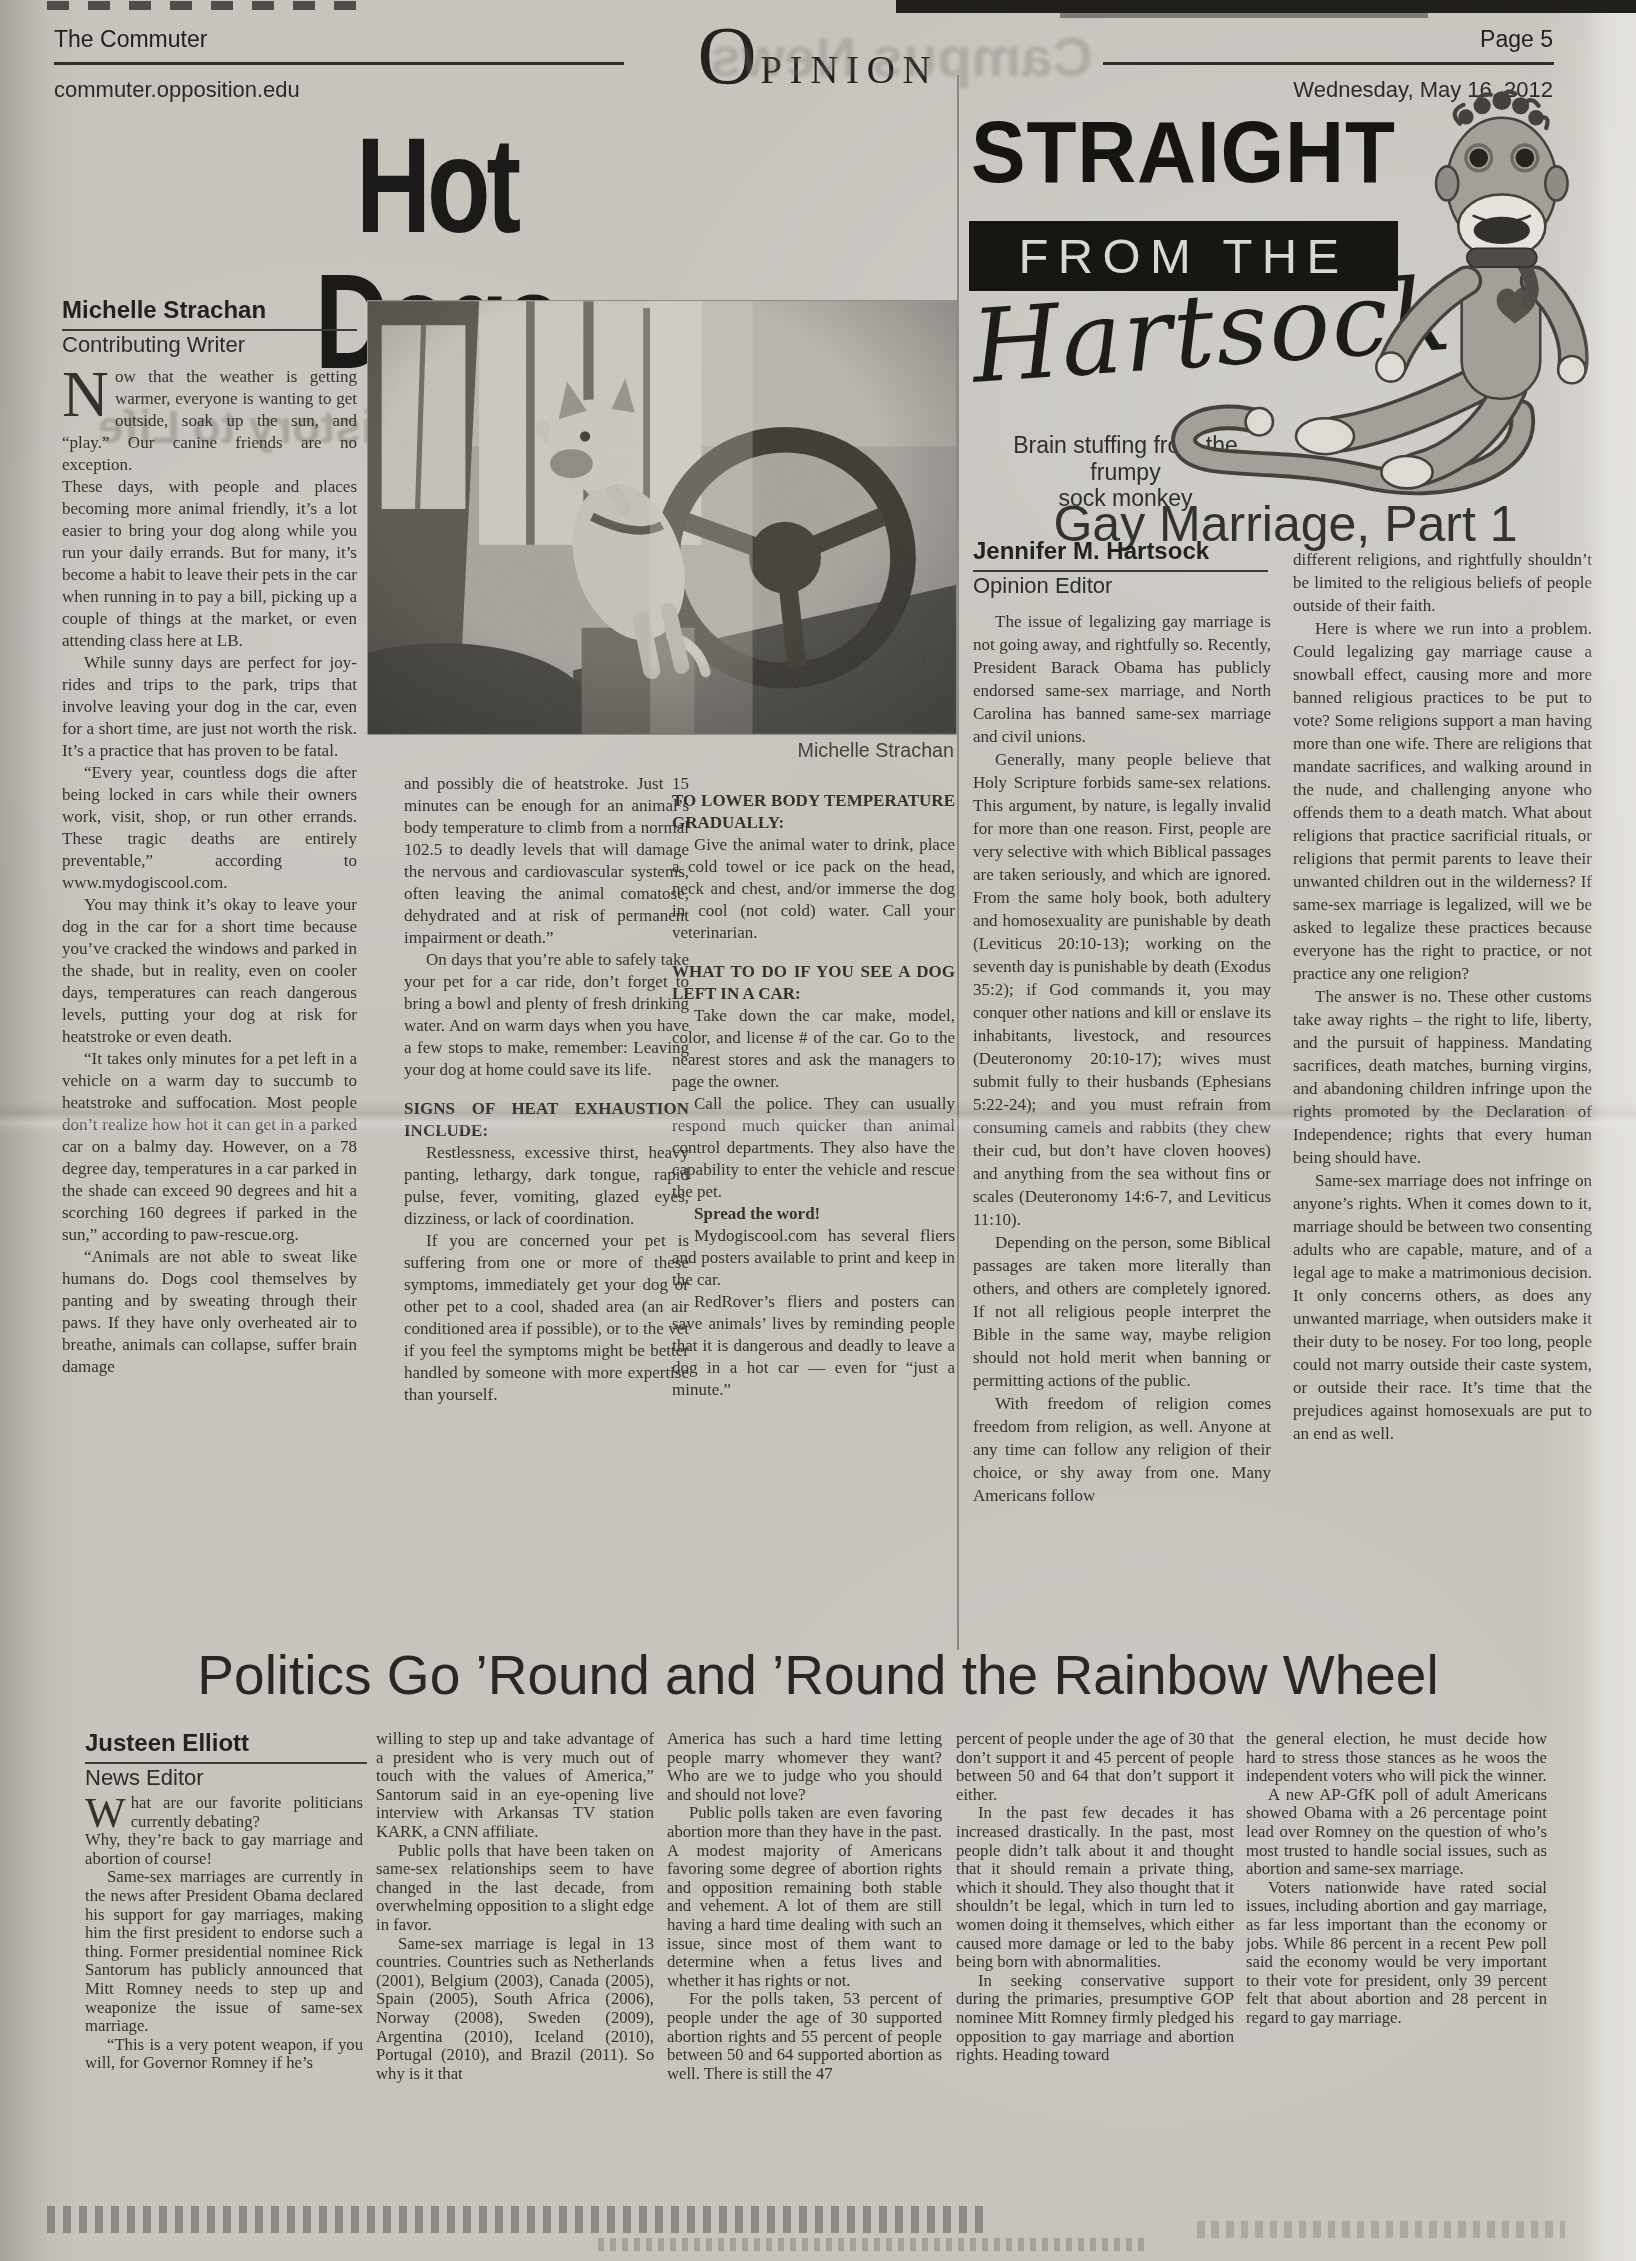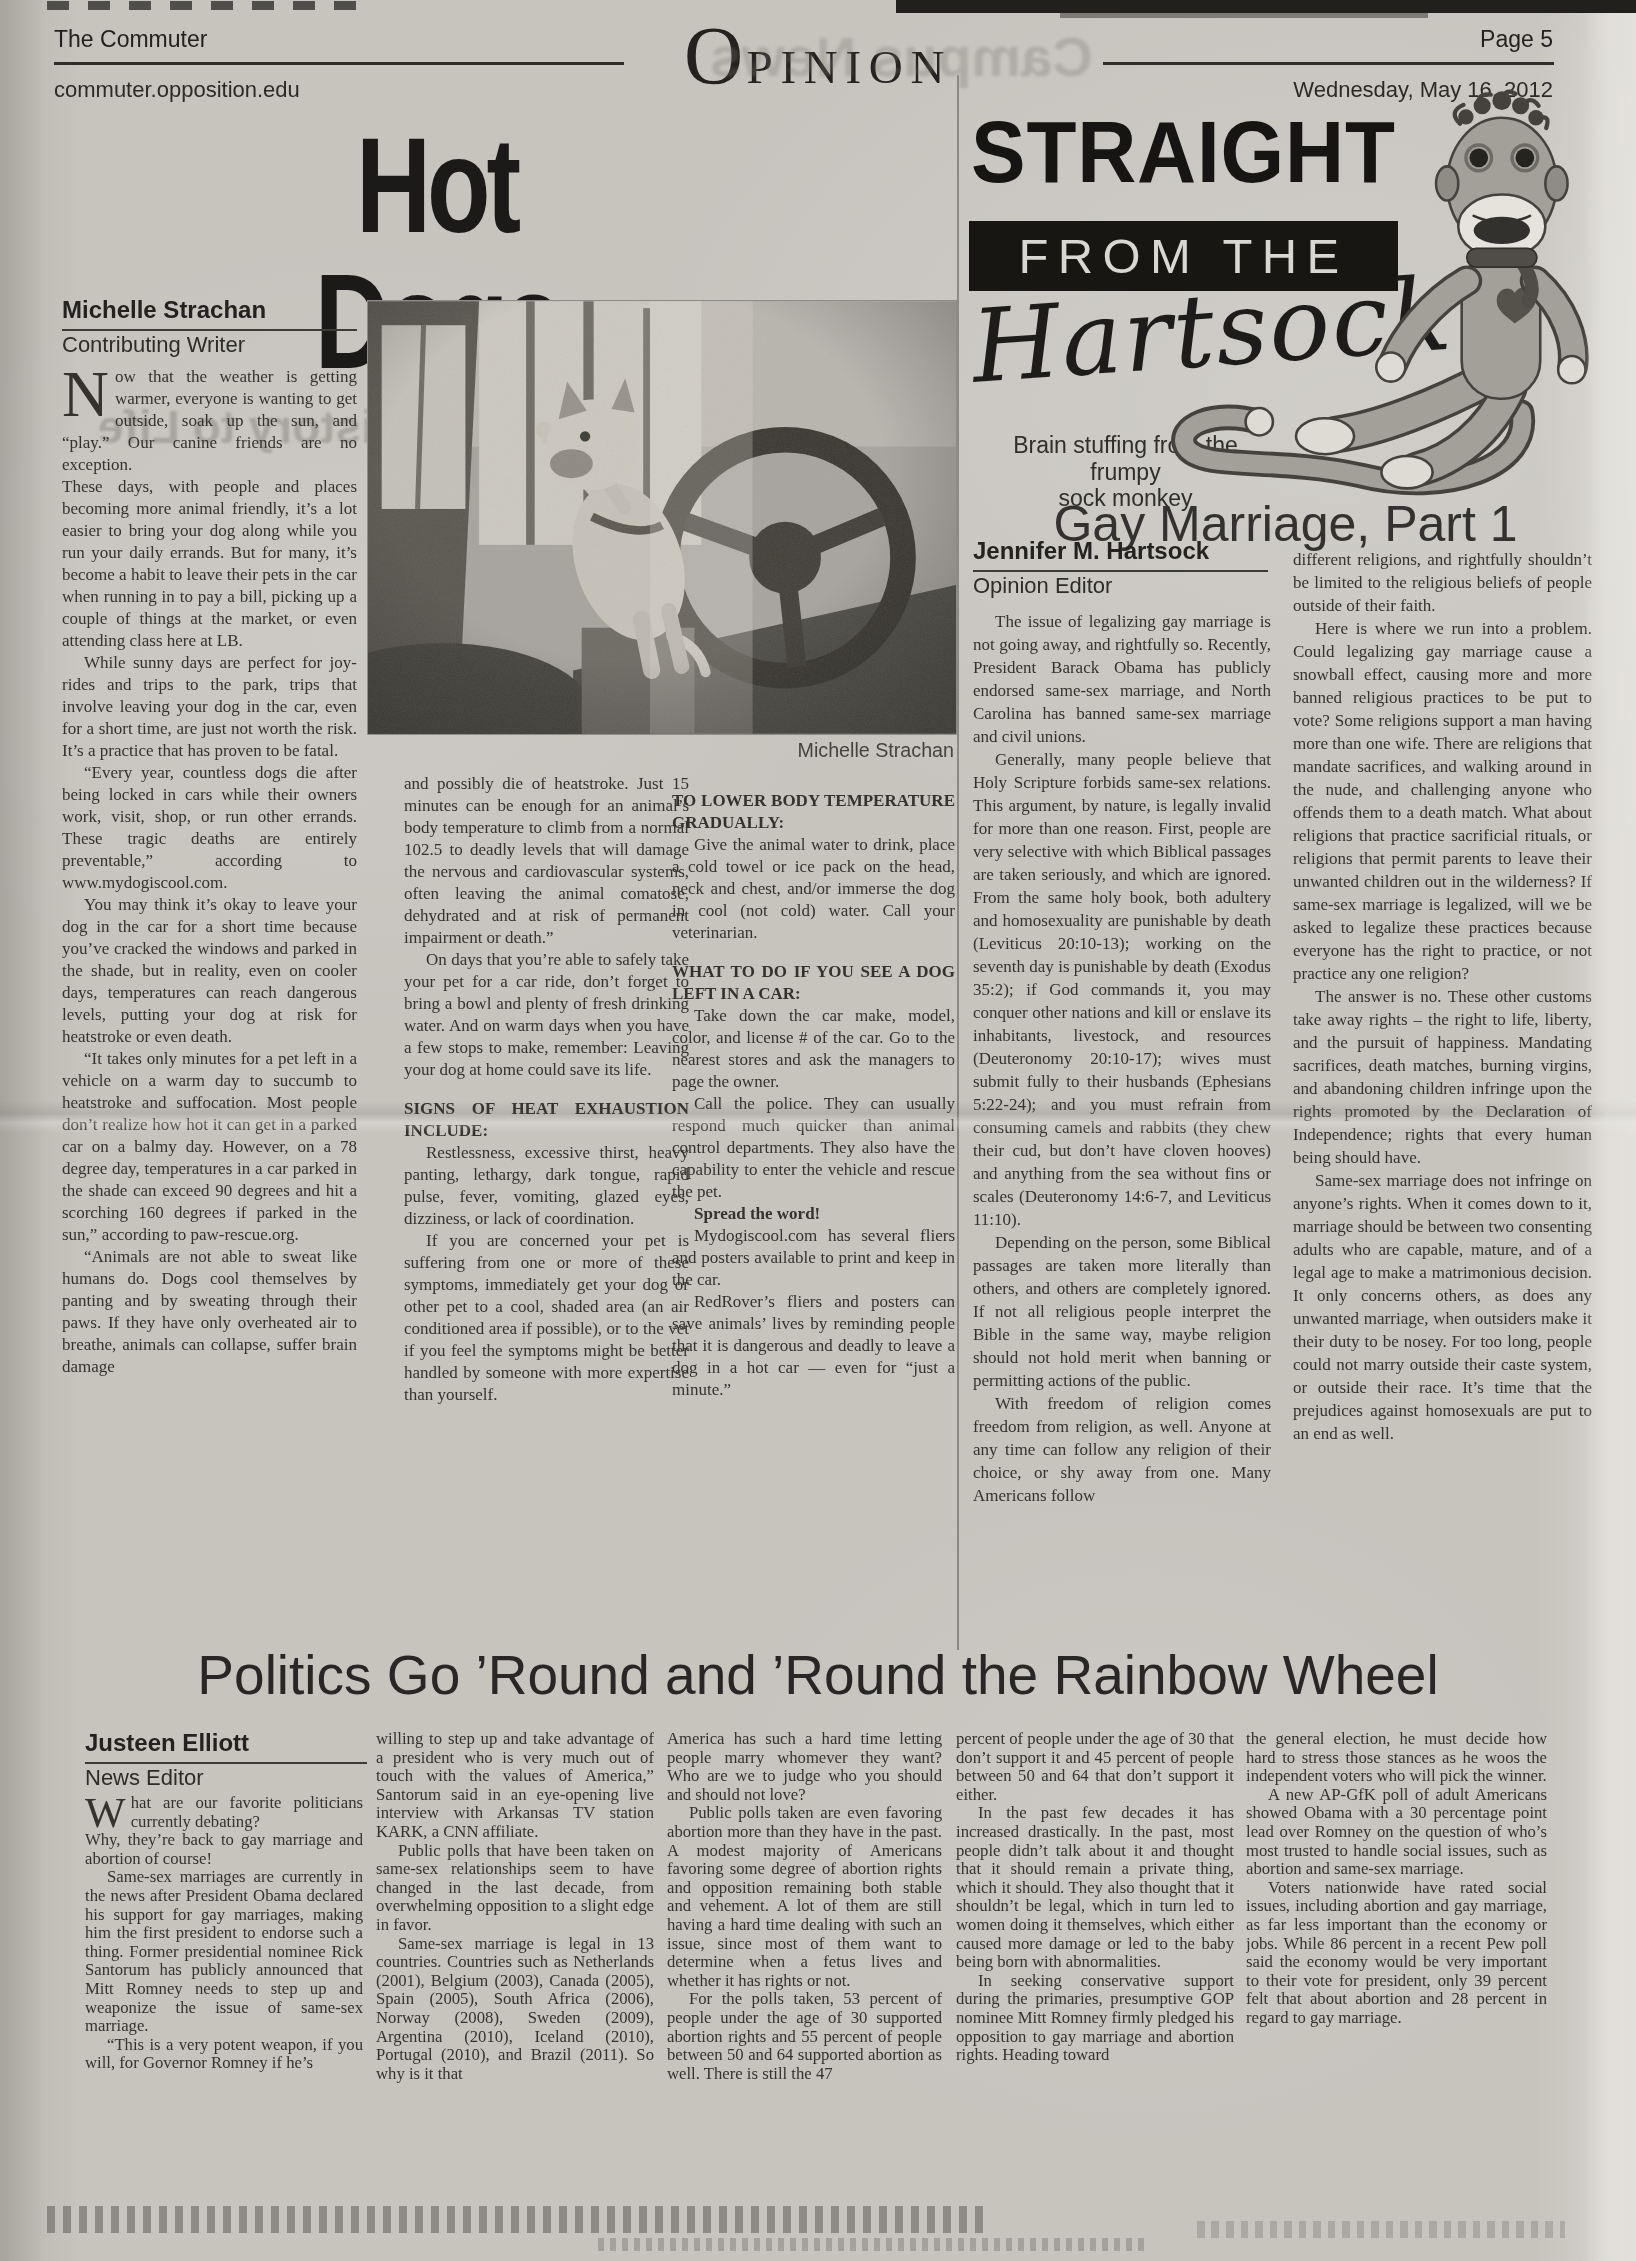--- a/index.html
+++ b/index.html
@@ -15,21 +15,21 @@
   
   .pub-name{left:54px;top:26px;font-family:"Liberation Sans",sans-serif;font-size:23px;color:#222120;}
   .pub-url{left:54px;top:77px;font-family:"Liberation Sans",sans-serif;font-size:22px;color:#2b2a28;}
   .rule{background:#2e2d2a;height:3.4px;}
   .rule-left{left:54px;top:62px;width:570px;}
   .rule-right{left:1103px;top:62px;width:451px;}
   .page-num{right:83px;top:26px;font-family:"Liberation Sans",sans-serif;font-size:23px;color:#222120;}
   .date{right:83px;top:77px;font-family:"Liberation Sans",sans-serif;font-size:22px;color:#2b2a28;}
   .opinion-wrap{left:0;top:15.4px;width:100%;display:flex;justify-content:center;align-items:baseline;color:#23221f;}
   .opinion-wrap .bigO{font-size:82px;line-height:82px;letter-spacing:3.4px;}
-  .opinion-wrap .rest{font-size:47px;letter-spacing:7.7px;}
+  .opinion-wrap .rest{font-size:39px;letter-spacing:7.7px;}
   
   .ghost{transform:scaleX(-1);font-family:"Liberation Sans",sans-serif;font-weight:bold;
     color:rgba(116,113,106,.38);filter:blur(1.3px);white-space:nowrap;z-index:1;}
   .ghost-top{left:710px;top:24px;font-size:56px;color:rgba(118,115,108,.30);filter:blur(1.7px);}
   .ghost-mid{left:98px;top:400px;font-size:46px;}
   .tear-top{left:896px;top:0;width:740px;height:13px;background:#21201d;z-index:4;}
   .tear-top2{left:1060px;top:13px;width:368px;height:5.1px;background:rgba(33,32,29,.45);z-index:4;}
   .tick-top{left:47px;top:0.9px;width:316px;height:9.4px;z-index:4;
     background:repeating-linear-gradient(90deg, rgba(40,39,36,.75) 0 22px, transparent 22px 41px);}
   .crease-h{left:0;top:1101px;width:100%;height:31px;z-index:3;pointer-events:none;
@@ -306,18 +306,18 @@
       <p>Public polls taken are even favoring abortion more than they have in the past. A modest majority of Americans favoring some degree of abortion rights and opposition remaining both stable and vehement. A lot of them are still having a hard time dealing with such an issue, since most of them want to determine when a fetus lives and whether it has rights or not.</p>
       <p>For the polls taken, 53 percent of people under the age of 30 supported abortion rights and 55 percent of people between 50 and 64 supported abortion as well. There is still the 47</p>
     </div>
   <div class="col art-politics" style="left:956px;top:1730px;width:278px;height:445px;">
       <p class="noindent">percent of people under the age of 30 that don’t support it and 45 percent of people between 50 and 64 that don’t support it either.</p>
       <p>In the past few decades it has increased drastically. In the past, most people didn’t talk about it and thought that it should remain a private thing, which it should. They also thought that it shouldn’t be legal, which in turn led to women doing it themselves, which either caused more damage or led to the baby being born with abnormalities.</p>
       <p>In seeking conservative support during the primaries, presumptive GOP nominee Mitt Romney firmly pledged his opposition to gay marriage and abortion rights. Heading toward</p>
     </div>
   <div class="col art-politics" style="left:1246px;top:1730px;width:301px;height:445px;">
       <p class="noindent">the general election, he must decide how hard to stress those stances as he woos the independent voters who will pick the winner.</p>
-      <p>A new AP-GfK poll of adult Americans showed Obama with a 30 percentage point lead over Romney on the question of who’s most trusted to handle social issues, such as abortion and same-sex marriage.</p>
+      <p>A new AP-GfK poll of adult Americans showed Obama with a 26 percentage point lead over Romney on the question of who’s most trusted to handle social issues, such as abortion and same-sex marriage.</p>
       <p>Voters nationwide have rated social issues, including abortion and gay marriage, as far less important than the economy or jobs. While 86 percent in a recent Pew poll said the economy would be very important to their vote for president, only 39 percent felt that about abortion and 28 percent in regard to gay marriage.</p>
     </div>
 
 </div>
 
 
 </body></html>

